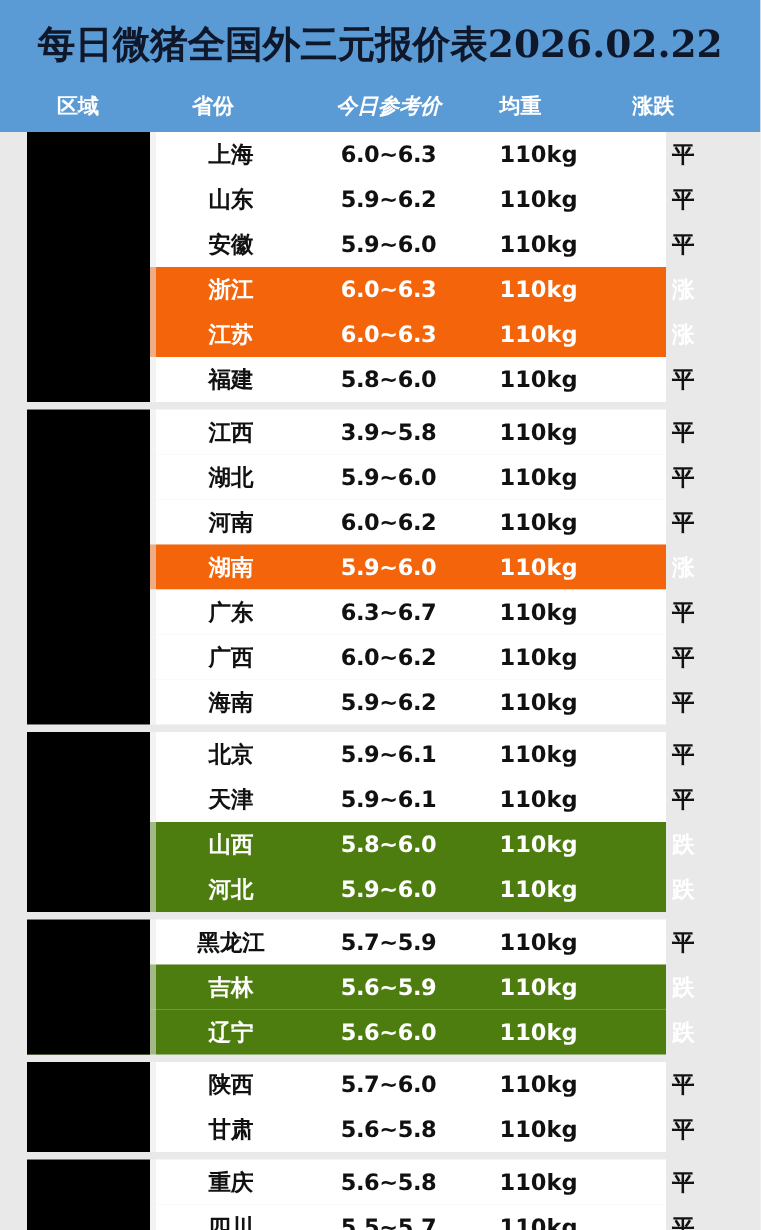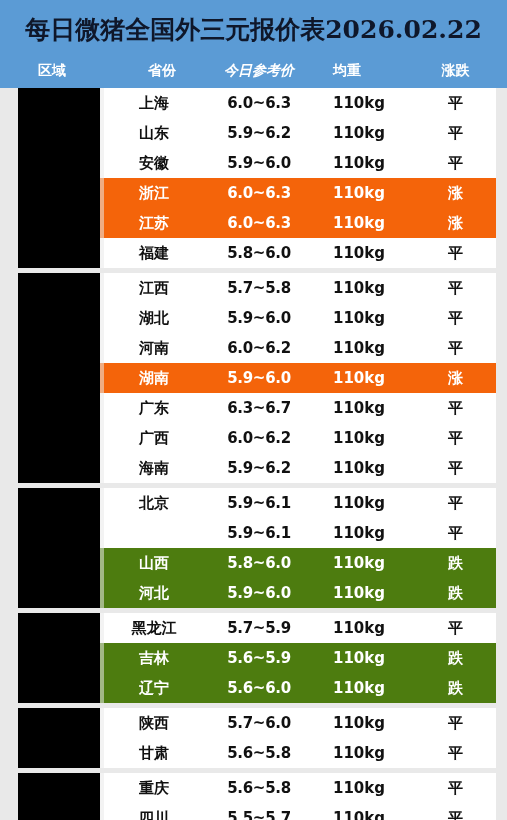--- a/index.html
+++ b/index.html
@@ -30,36 +30,36 @@
   .colhead{
     position:absolute;left:0;top:62px;width:507px;height:26px;
   }
   .colhead .ch{
     position:absolute;top:0;
     font-size:14px;font-weight:700;color:#ffffff;
     text-align:center;white-space:nowrap;
     font-family:"DejaVu Sans","Liberation Sans",sans-serif;
   }
   .ch-region{left:0;width:104px;}
-  .ch-prov{left:112px;width:100px;}
+  .ch-prov{left:92px;width:100px;}
   .ch-price{left:204px;width:110px;font-style:italic;}
   .ch-weight{left:302px;width:90px;}
-  .ch-change{left:404px;width:103px;}
+  .ch-change{left:384px;width:103px;}
 
   
   .tablewrap{
     position:absolute;left:0;top:88px;width:507px;height:732px;
     background:#e9e9e9;
   }
   .rows{position:absolute;left:0;top:0;width:507px;}
 
   .row{
     position:relative;
     height:30px;
-    width:496px;
+    width:444px;
     background:#ffffff;
   }
   .row.flat{background:#ffffff;}
   .row.up{background:#f4640a;}
   .row.down{background:#4d7c0f;text-decoration:underline;}
 
   
   .row .cell{
     position:absolute;top:0;height:30px;line-height:30px;
     text-align:center;white-space:nowrap;
@@ -154,21 +154,21 @@
           <div class="cell c-region"></div>
           <div class="cell c-prov">福建</div>
           <div class="cell c-price">5.8~6.0</div>
           <div class="cell c-weight">110kg</div>
           <div class="cell c-change">平</div>
         </div>
         <div class="gap"></div>
         <div class="row flat">
           <div class="cell c-region"></div>
           <div class="cell c-prov">江西</div>
-          <div class="cell c-price">5.7~5.8</div>
+          <div class="cell c-price">3.9~5.8</div>
           <div class="cell c-weight">110kg</div>
           <div class="cell c-change">平</div>
         </div>
         <div class="row flat">
           <div class="cell c-region"></div>
           <div class="cell c-prov">湖北</div>
           <div class="cell c-price">5.9~6.0</div>
           <div class="cell c-weight">110kg</div>
           <div class="cell c-change">平</div>
         </div>
@@ -210,20 +210,21 @@
         <div class="gap"></div>
         <div class="row flat">
           <div class="cell c-region"></div>
           <div class="cell c-prov">北京</div>
           <div class="cell c-price">5.9~6.1</div>
           <div class="cell c-weight">110kg</div>
           <div class="cell c-change">平</div>
         </div>
         <div class="row flat">
           <div class="cell c-region"></div>
+          <div class="cell c-prov">天津</div>
           <div class="cell c-price">5.9~6.1</div>
           <div class="cell c-weight">110kg</div>
           <div class="cell c-change">平</div>
         </div>
         <div class="row down">
           <div class="cell c-region"></div>
           <div class="cell c-prov">山西</div>
           <div class="cell c-price">5.8~6.0</div>
           <div class="cell c-weight">110kg</div>
           <div class="cell c-change">跌</div>

